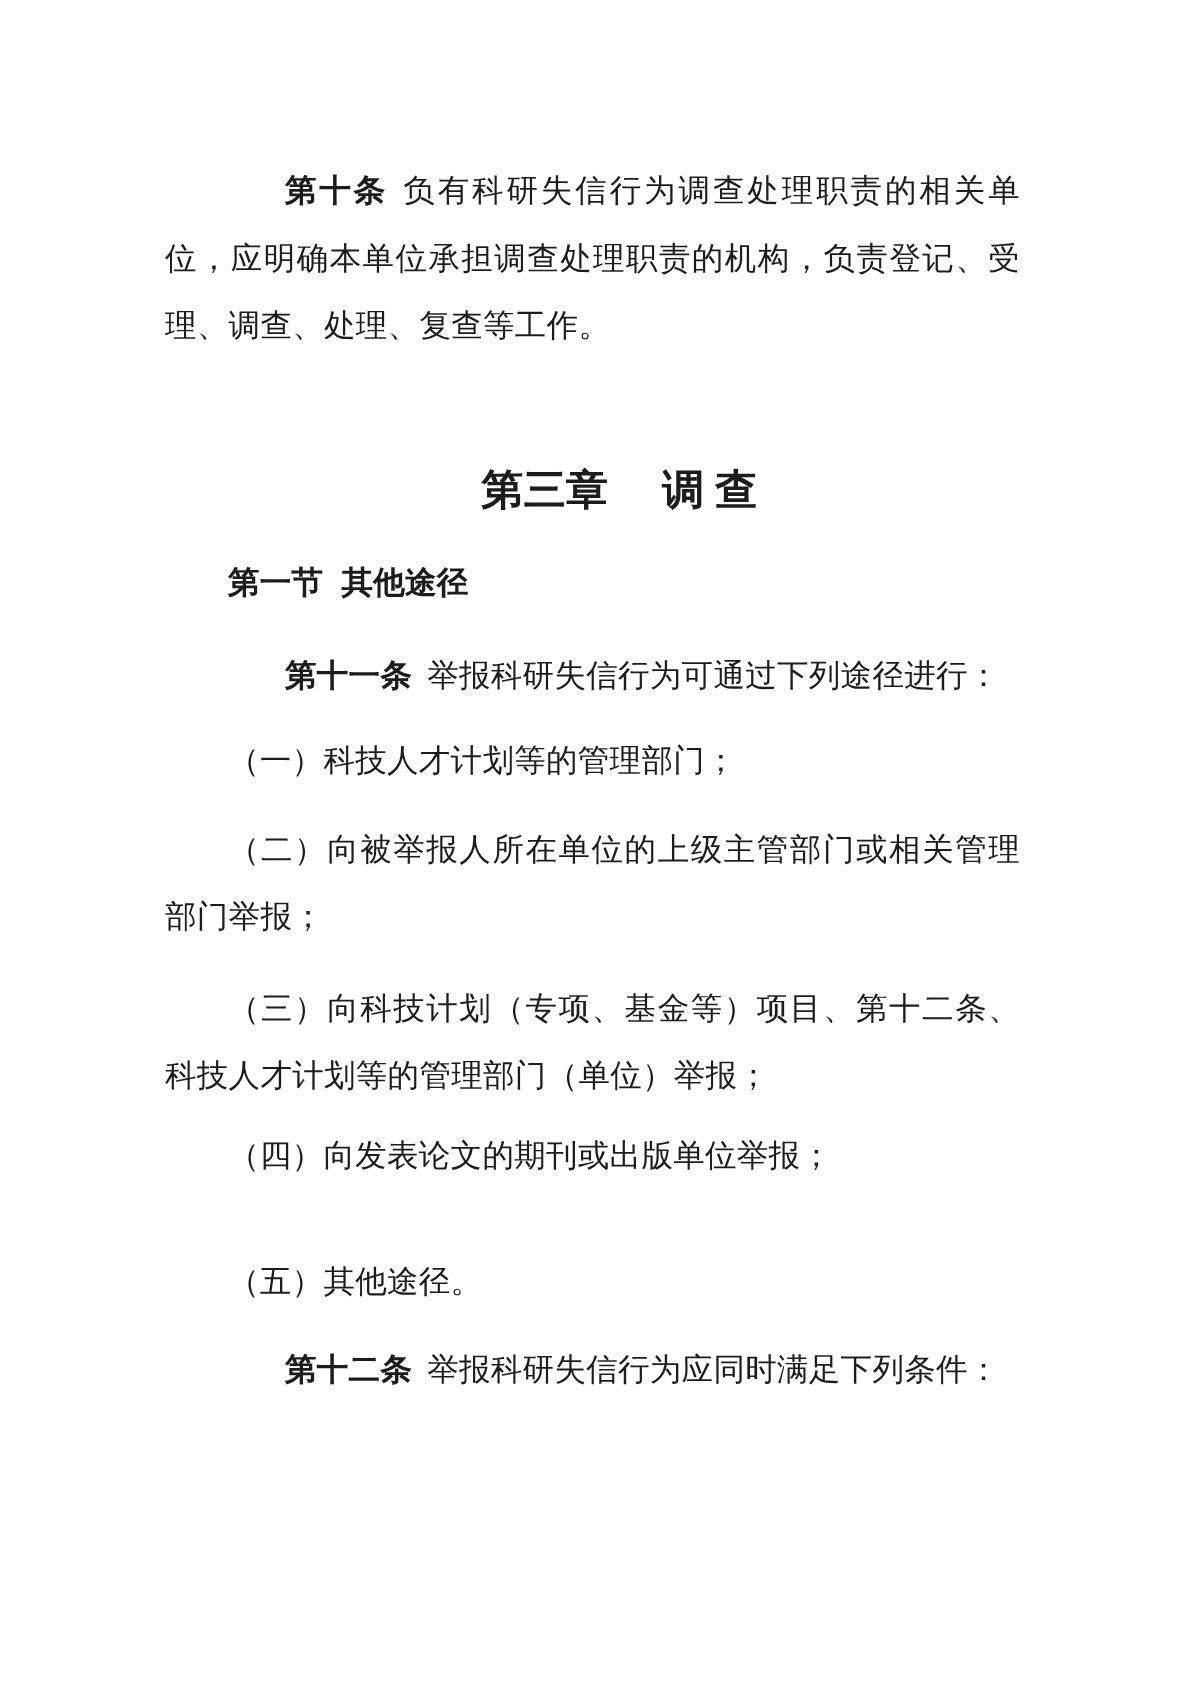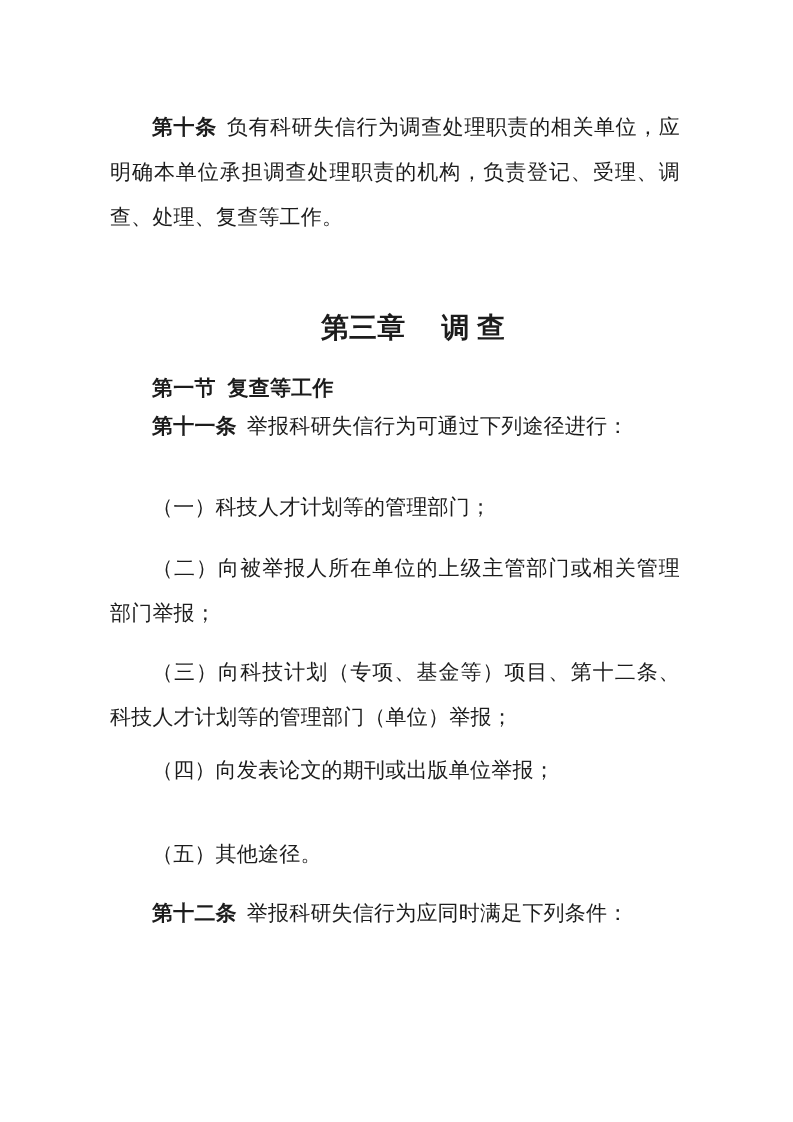--- a/index.html
+++ b/index.html
@@ -23,61 +23,62 @@
     line-height: 45px;
     text-align: justify;
     letter-spacing: 0.2px;
   }
   .para {
     text-indent: 42px;
   }
   .art-label {
     font-weight: bold;
     margin-right: 10px;
+    margin-left: 38px;
   }
   .chapter {
     top: 305px;
     text-align: center;
     font-weight: bold;
     font-size: 28px;
     transform: translateX(18px);
   }
   .chapter .chapter-title {
     margin-left: 36px;
   }
   .section {
     top: 366px;
     font-weight: bold;
     text-indent: 42px;
   }
   .section .section-title {
     margin-left: 12px;
   }
   .b-p10 { top: 105px; }
-  .b-p11 { top: 404px; }
+  .b-p11 { top: 428px; }
   .b-i1  { top: 485px; }
-  .b-i2  { top: 546px; }
+  .b-i2  { top: 546px; font-family: Liberation Mono, monospace; }
   .b-i3  { top: 650px; }
   .b-i4  { top: 748px; }
   .b-i5  { top: 832px; }
   .b-p12 { top: 891px; }
 </style>
 </head>
 <body>
 
 <div class="doc-block para b-p10">
   <span class="art-label">第十条</span><span>负有科研失信行为调查处理职责的相关单位，应明确本单位承担调查处理职责的机构，负责登记、受理、调查、处理、复查等工作。</span>
 </div>
 
 <div class="doc-block chapter">
   <span>第三章</span><span class="chapter-title">调 查</span>
 </div>
 
 <div class="doc-block section">
-  <span>第一节</span><span class="section-title">复查等工作</span>
+  <span>第一节</span><span class="section-title">其他途径</span>
 </div>
 
 <div class="doc-block para b-p11">
   <span class="art-label">第十一条</span><span>举报科研失信行为可通过下列途径进行：</span>
 </div>
 
 <div class="doc-block para b-i1">（一）科技人才计划等的管理部门；</div>
 <div class="doc-block para b-i2">（二）向被举报人所在单位的上级主管部门或相关管理部门举报；</div>
 <div class="doc-block para b-i3">（三）向科技计划（专项、基金等）项目、第十二条、科技人才计划等的管理部门（单位）举报；</div>
 <div class="doc-block para b-i4">（四）向发表论文的期刊或出版单位举报；</div>

